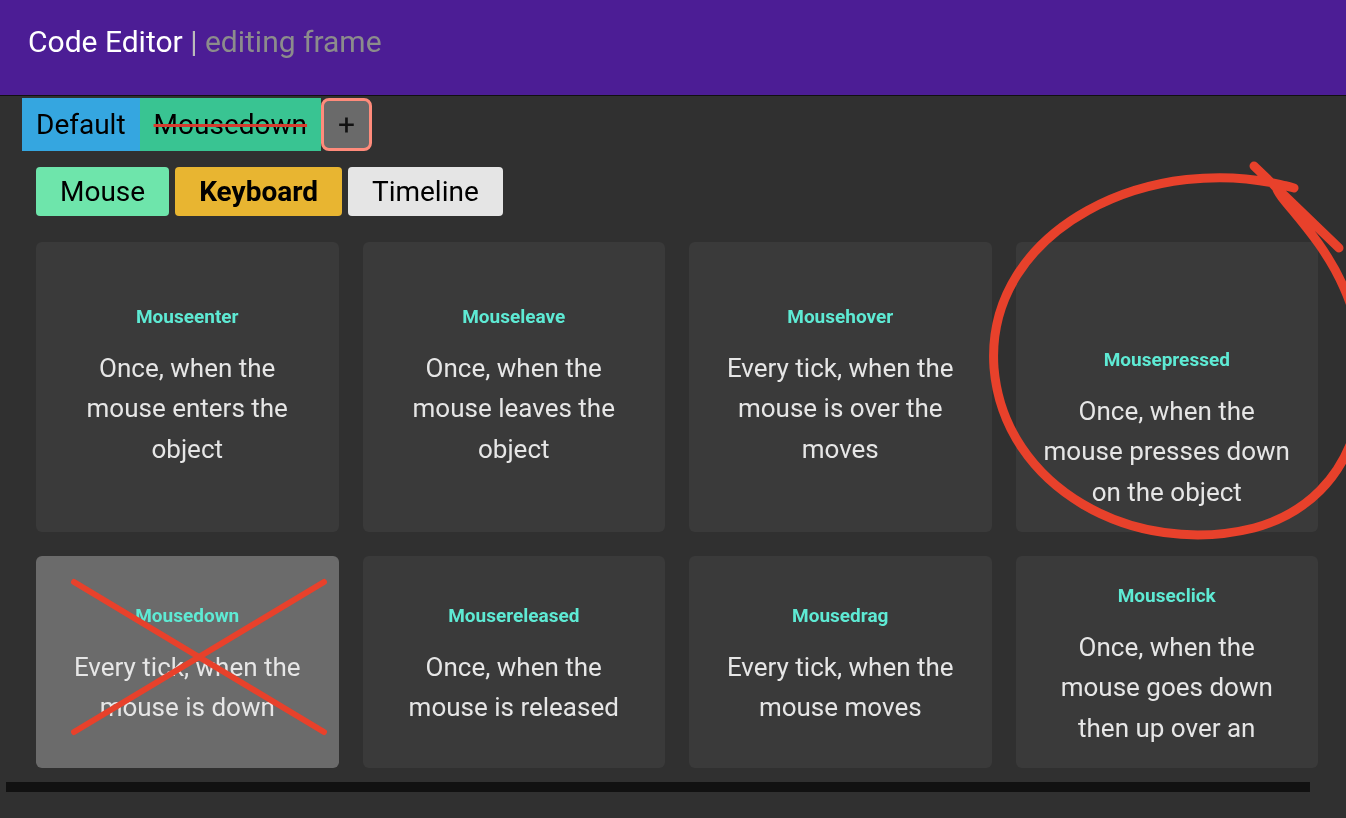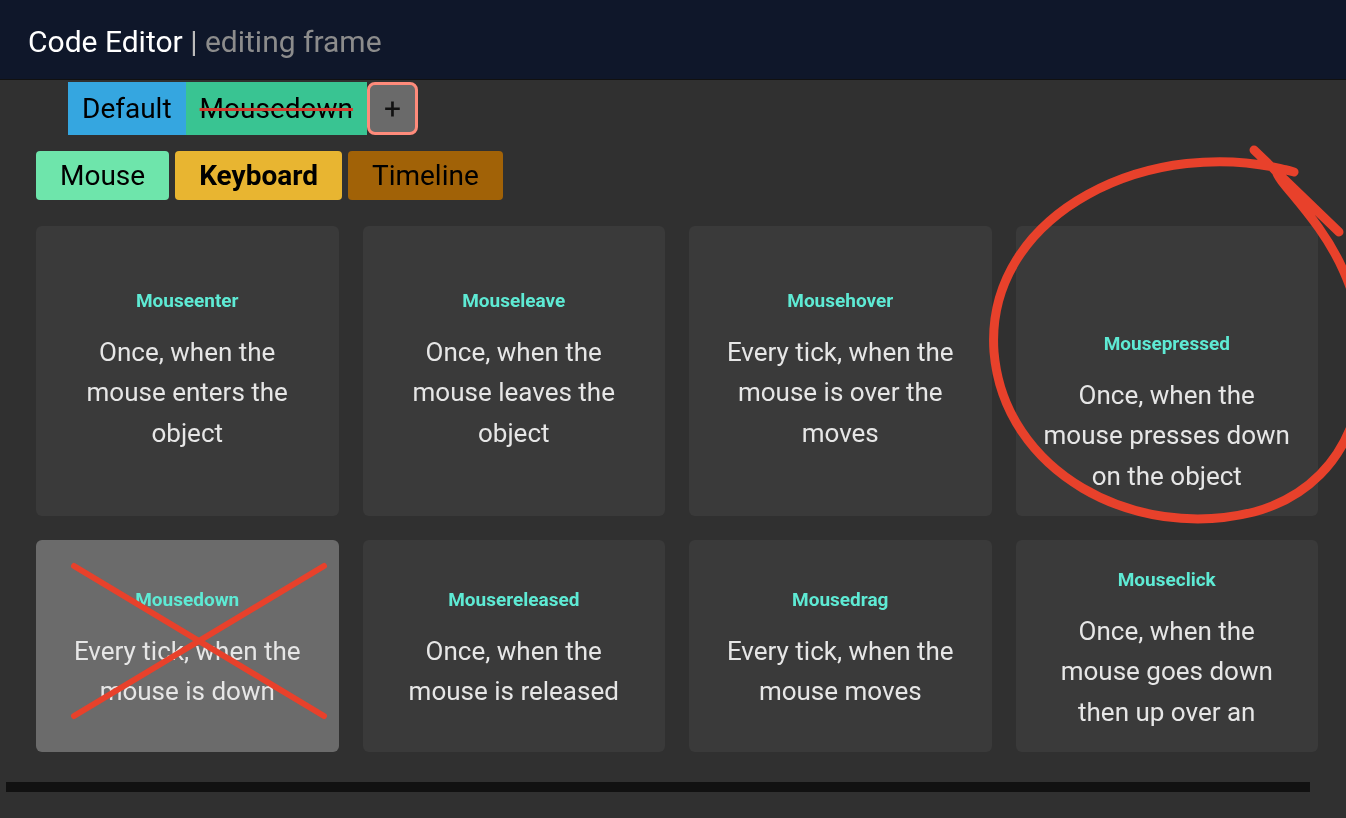--- a/index.html
+++ b/index.html
@@ -5,43 +5,43 @@
   * { box-sizing: border-box; margin: 0; padding: 0; }
   html, body {
     width: 1346px;
     height: 818px;
     background: #303030;
     font-family: -apple-system, BlinkMacSystemFont, "Segoe UI", Roboto, Helvetica, Arial, sans-serif;
     color: #fff;
     overflow: hidden;
   }
   .title-bar {
-    padding: 24px 28px 20px 28px;
+    padding: 24px 28px 36px 28px;
     font-size: 30px;
     font-weight: 400;
     border-bottom: 1px solid #111;
-    background: #0f172a;
+    background: #4c1d95;
   }
   .title-bar .sep { color: #bbb; font-weight: 400; }
   .title-bar .sub { color: #8c8c8c; font-weight: 400; }
   .tabs-row {
     display: flex;
     gap: 0;
     padding: 0 0 0 22px;
     margin-top: 2px;
     background: #303030;
   }
   .tab {
     padding: 10px 14px;
     font-size: 28px;
     color: #000;
     cursor: pointer;
     user-select: none;
   }
-  .tab.default { background: #35a6e0; margin-left: 46px; }
+  .tab.default { background: #35a6e0; }
   .tab.mousedown {
     background: #39c492;
     text-decoration: line-through;
     text-decoration-thickness: 3px;
     text-decoration-color: #d63c2e;
   }
   .tab.add {
     background: #6a6a6a;
     border: 3px solid #ff8b7b;
     border-radius: 8px;
@@ -58,21 +58,21 @@
   }
   .cat {
     padding: 8px 24px;
     font-size: 28px;
     color: #000;
     border-radius: 4px;
     cursor: pointer;
   }
   .cat.mouse { background: #6ee5ab; }
   .cat.keyboard { background: #e8b531; font-weight: bold; }
-  .cat.timeline { background: #a16207; }
+  .cat.timeline { background: #e5e5e5; }
   .cards-wrap {
     margin: 26px 28px 0 36px;
     position: relative;
   }
   .cards {
     display: grid;
     grid-template-columns: repeat(4, 1fr);
     gap: 24px;
   }
   .card {

